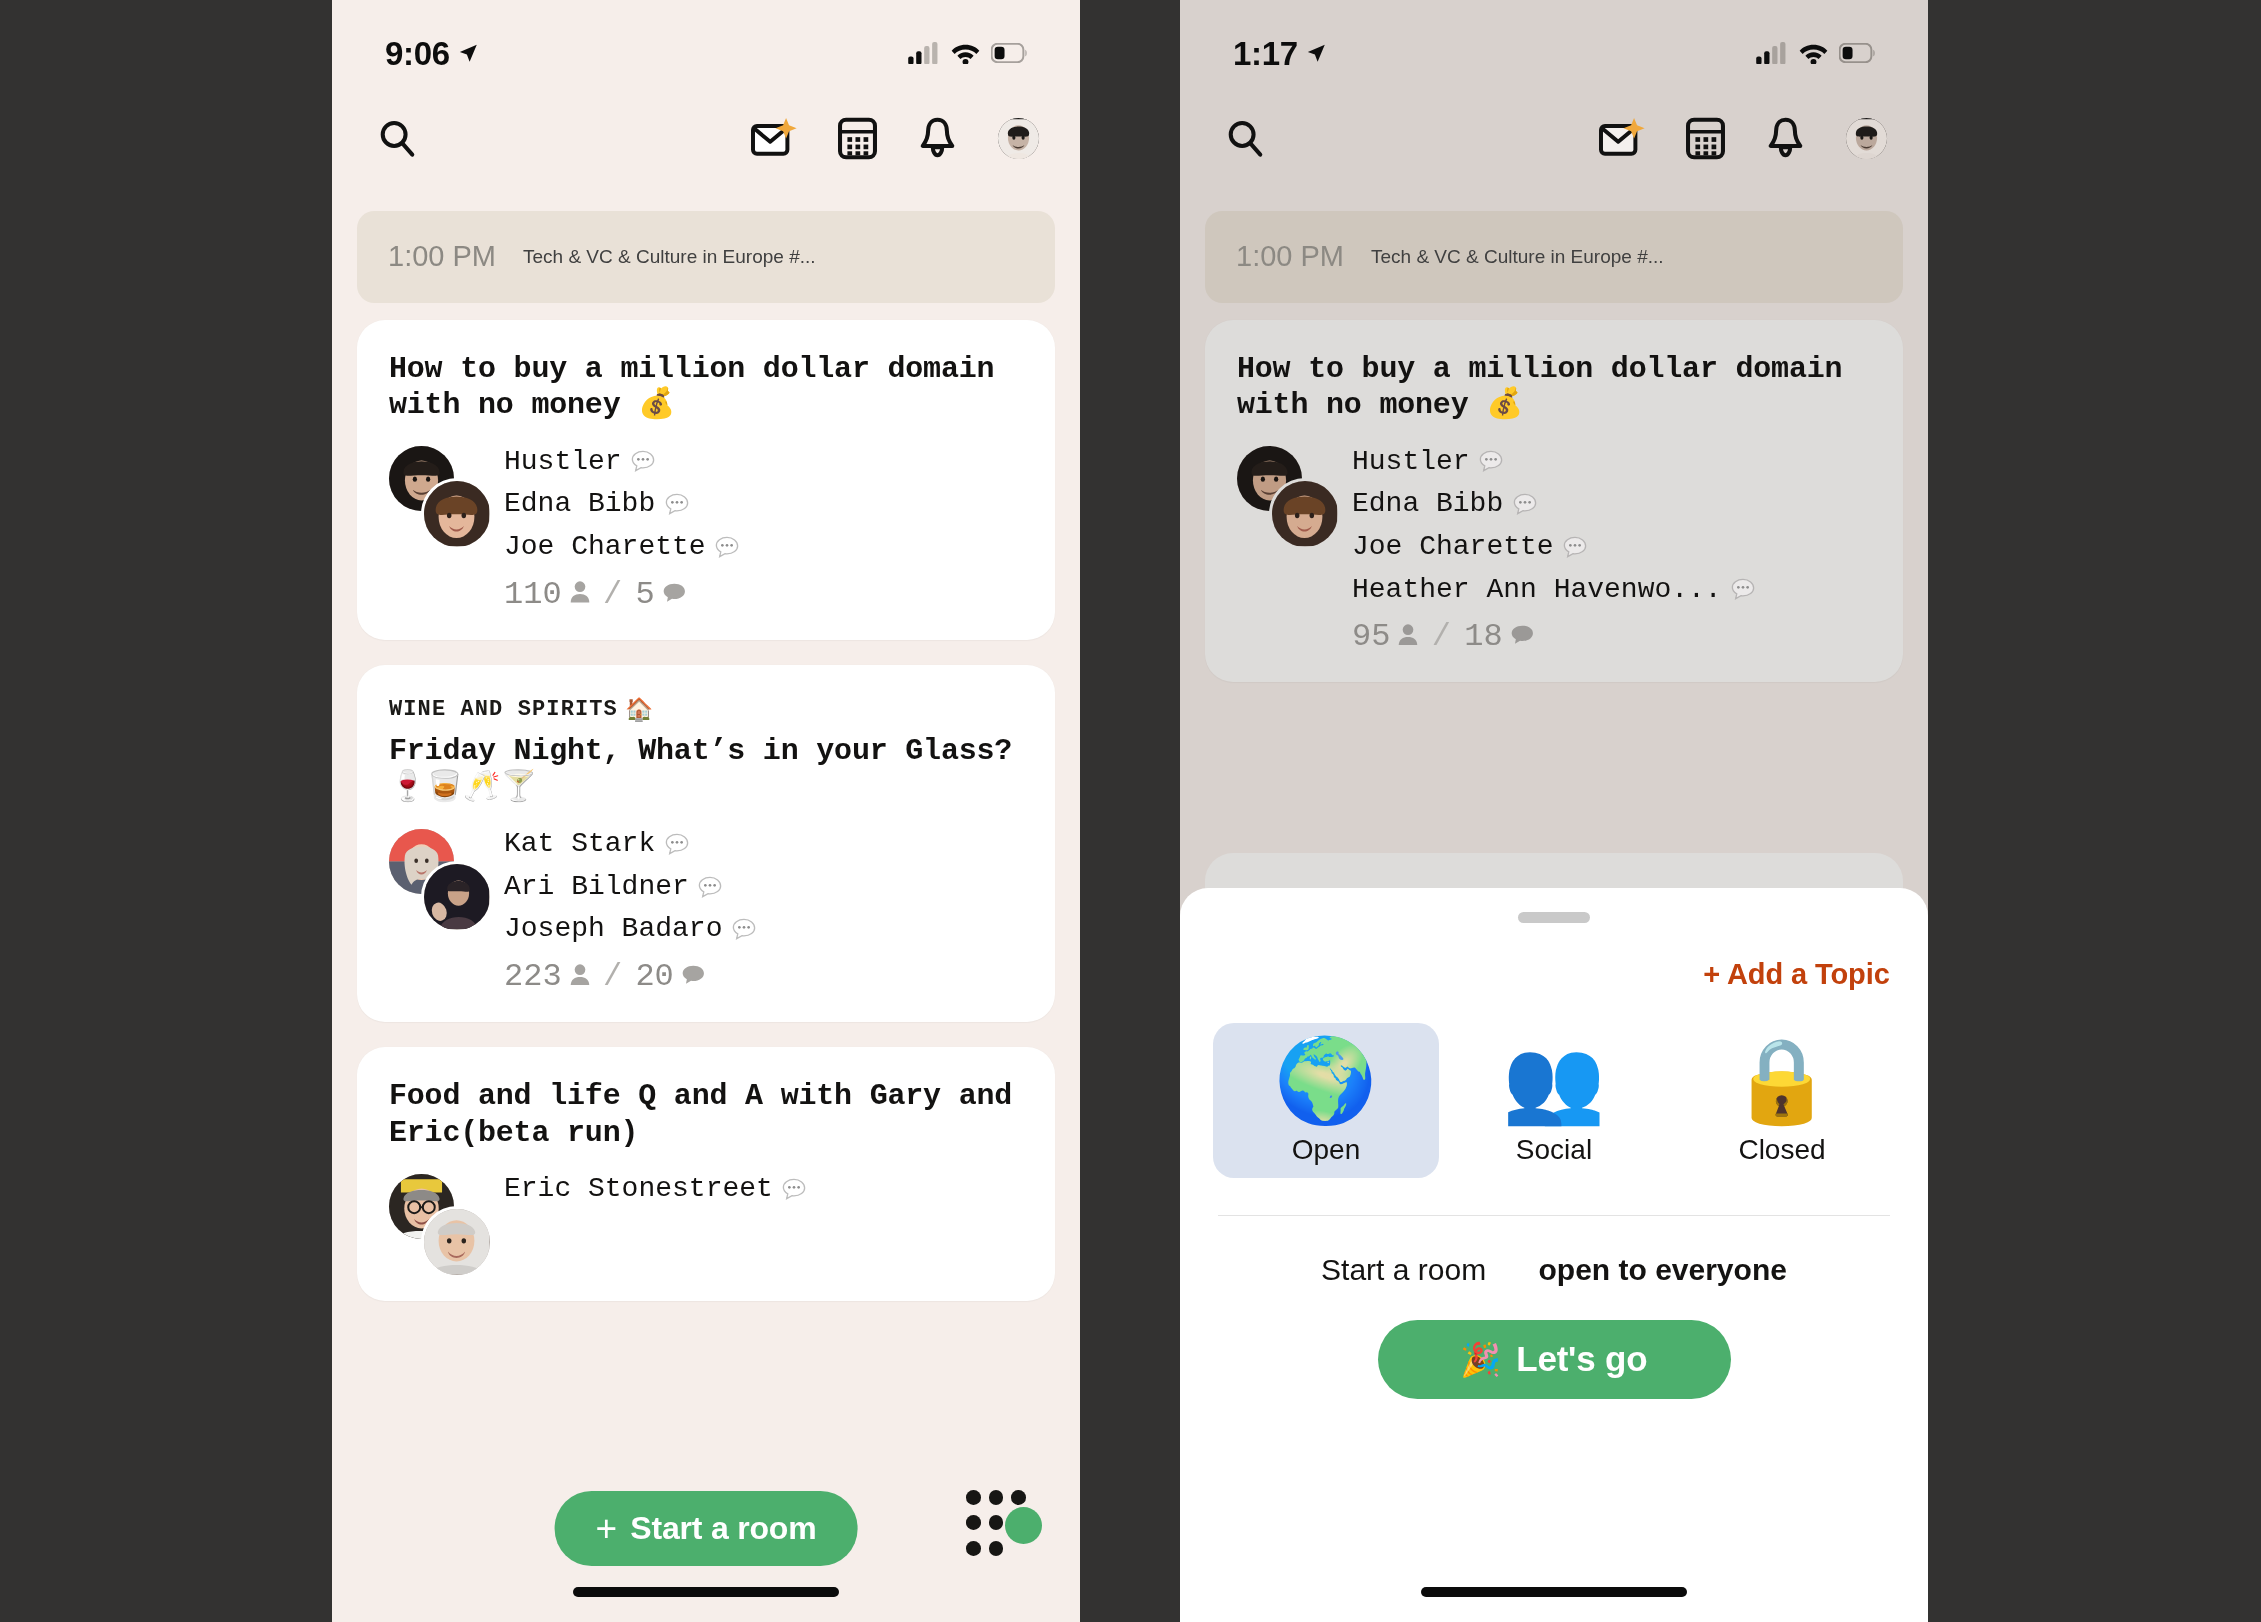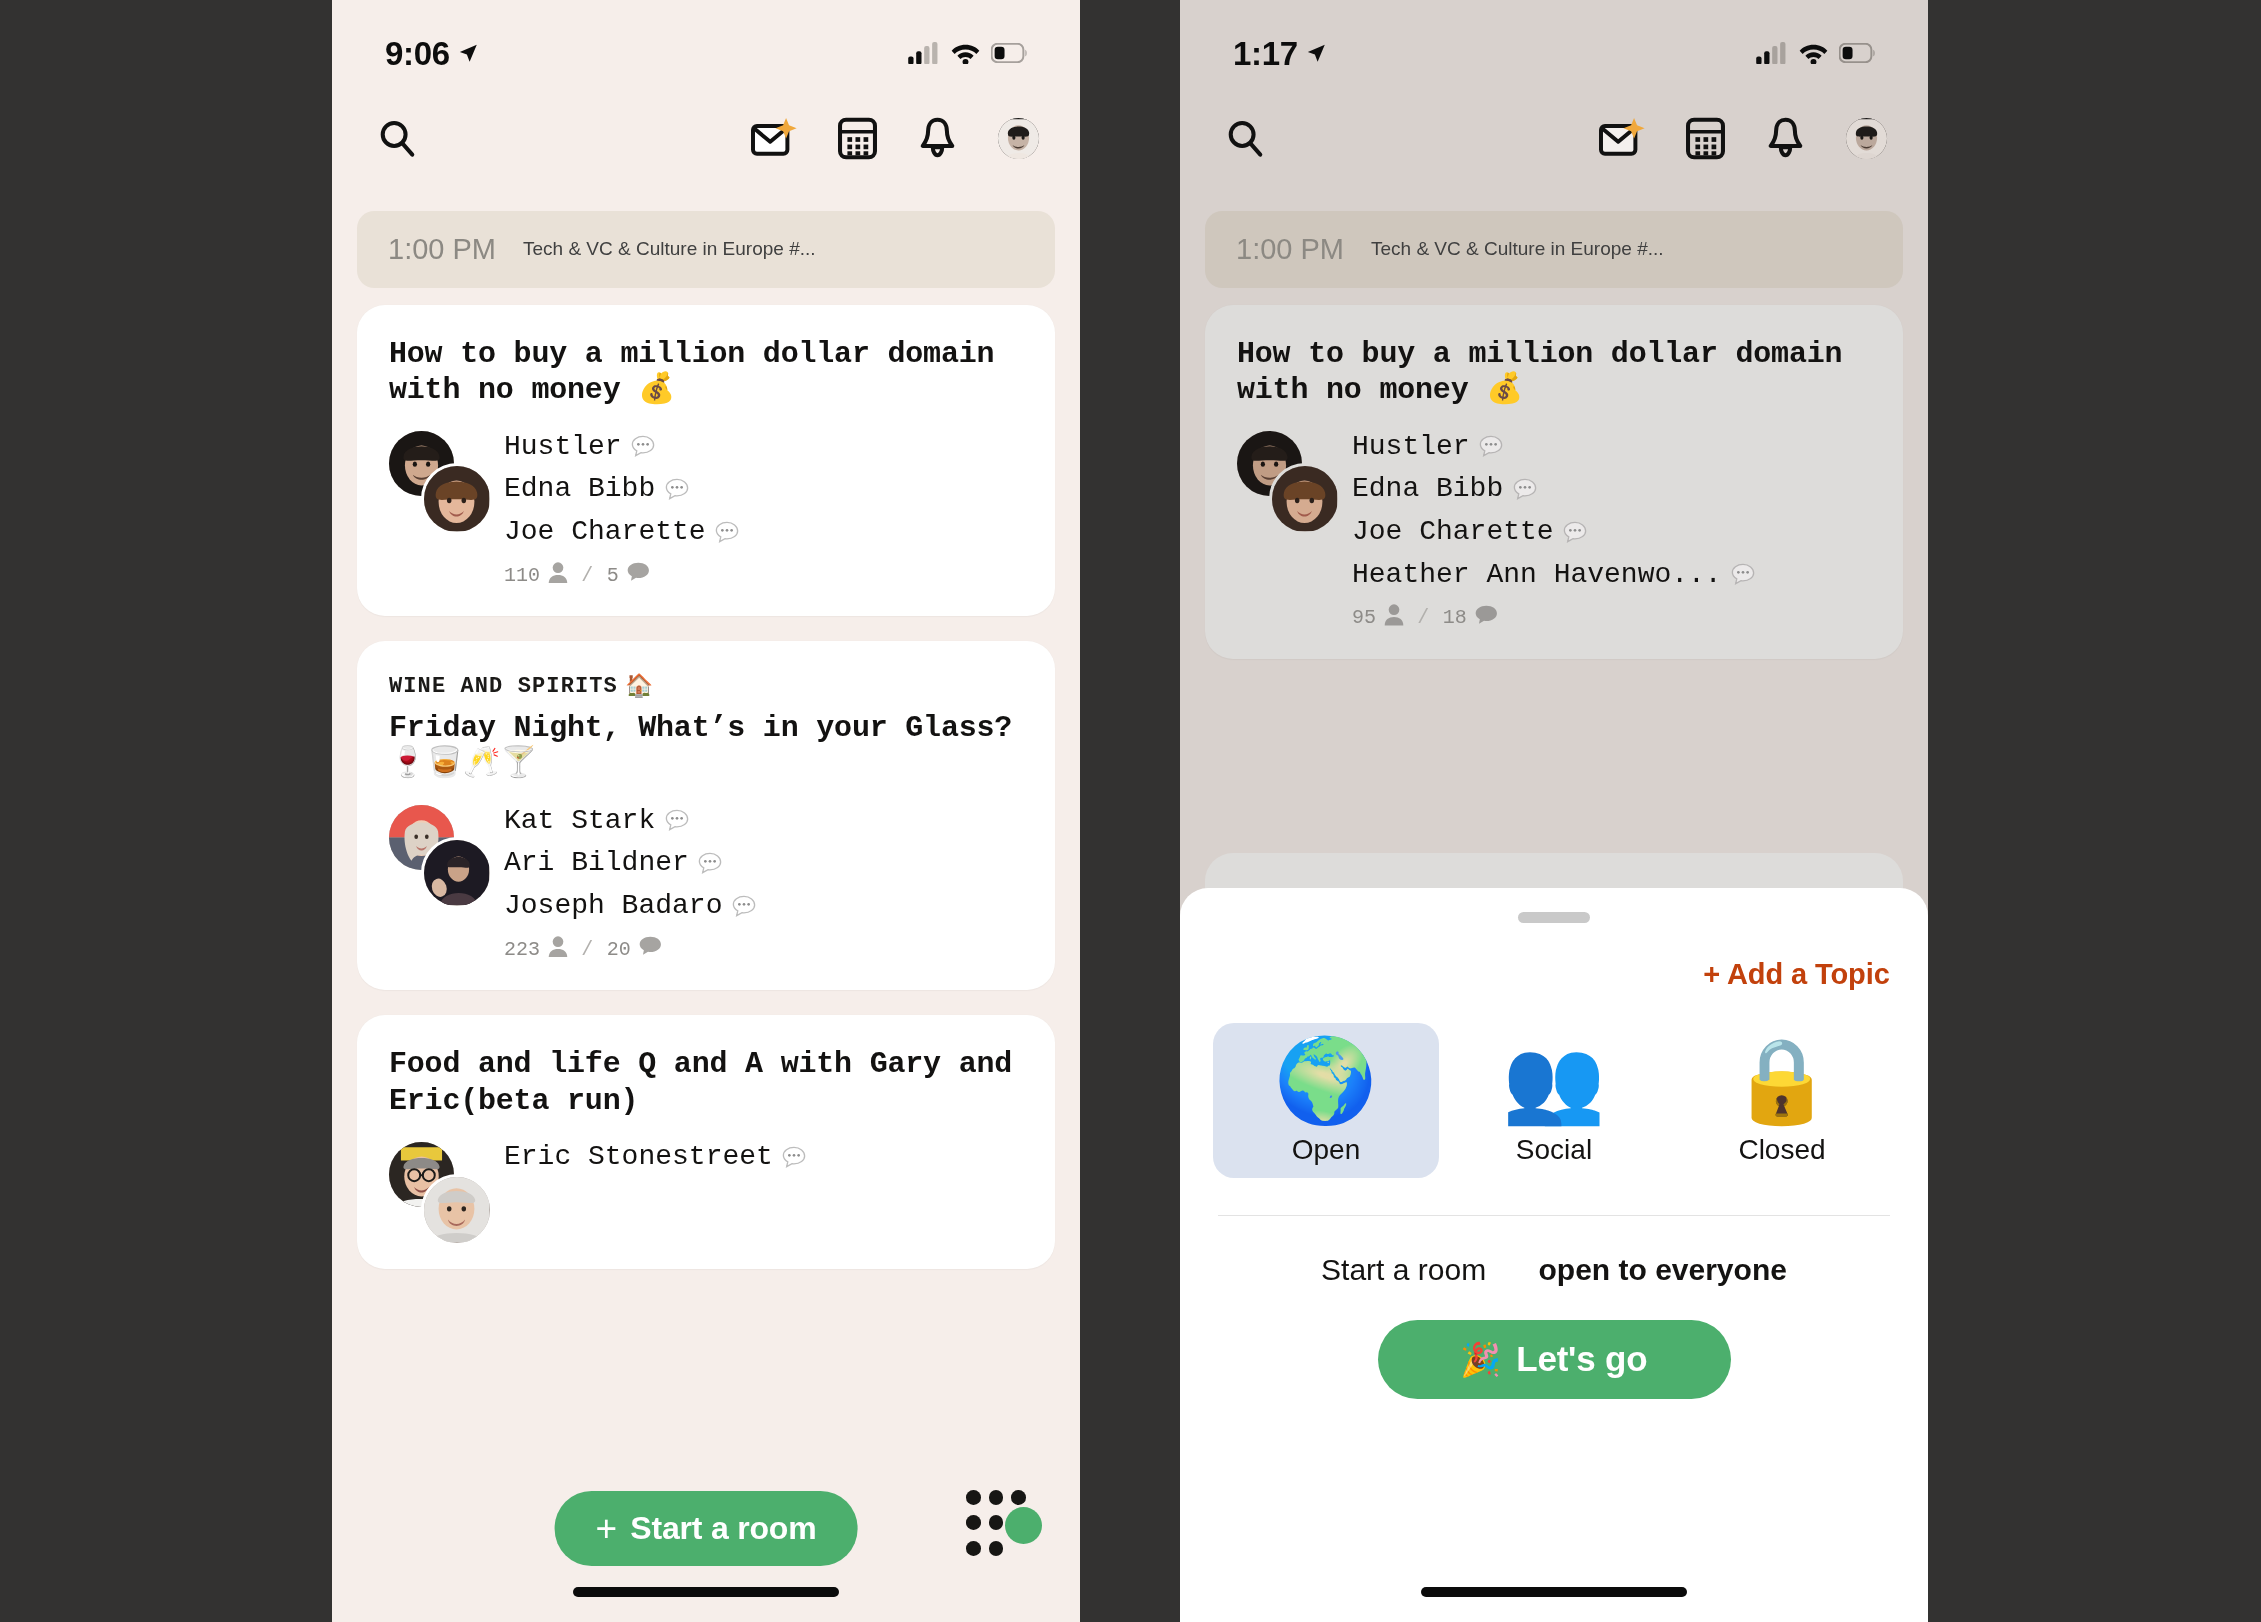--- a/index.html
+++ b/index.html
@@ -66,21 +66,21 @@
     width: 41px; height: 41px;
     border-radius: 50%;
     overflow: hidden;
     background: #2a2624;
     position: relative;
   }
 
   
   .event-banner {
     margin: 22.6px 25px 0 25px;
-    height: 77px;
+    height: 92px;
     border-radius: 17.3px;
     background: #e9e1d7;
     display: flex;
     align-items: center;
     padding: 0 31px;
     gap: 27px;
     overflow: hidden;
   }
   #phone-right .event-banner { background: #cfc7bd; }
   .event-time {
@@ -160,21 +160,21 @@
     line-height: 1;
     margin-bottom: 14.7px;
     white-space: nowrap;
   }
   .bubble-icon { display: inline-block; line-height: 0; }
 
   .room-stats {
     display: flex;
     align-items: center;
     gap: 8px;
-    font-size: 20px;
+    font-size: 32px;
     color: #8d8b88;
     margin-top: 4px;
   }
   .stat-sep { margin: 0 5.3px; color: #b2b0ad; }
 
   
   .bottom-bar {
     position: absolute;
     left: 0; right: 0;
     bottom: 0;

